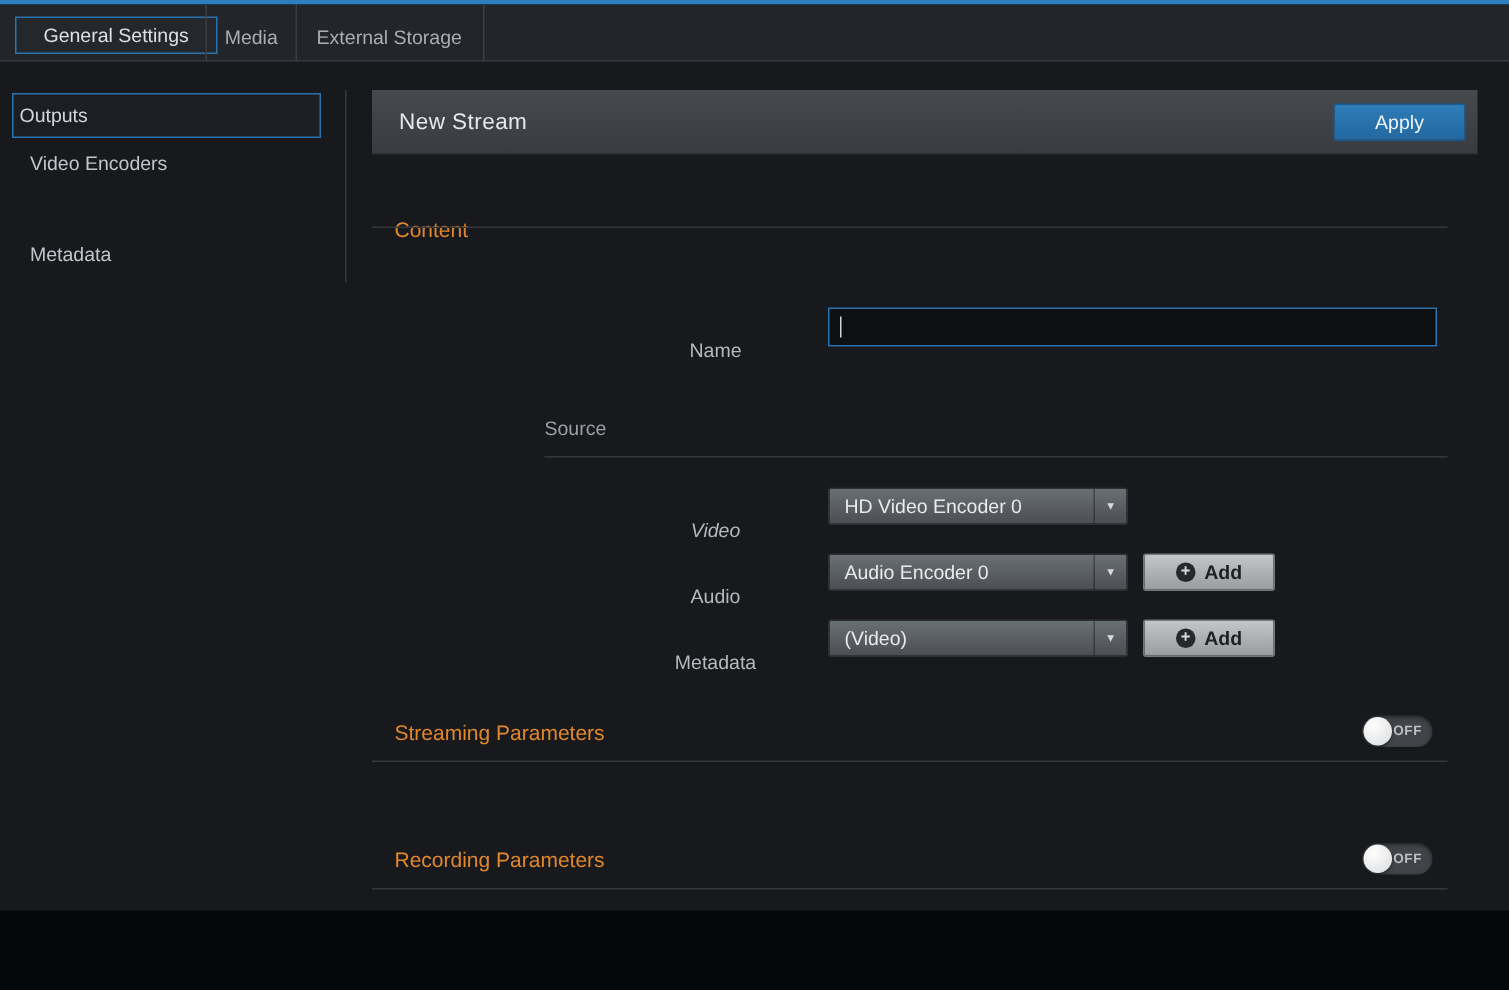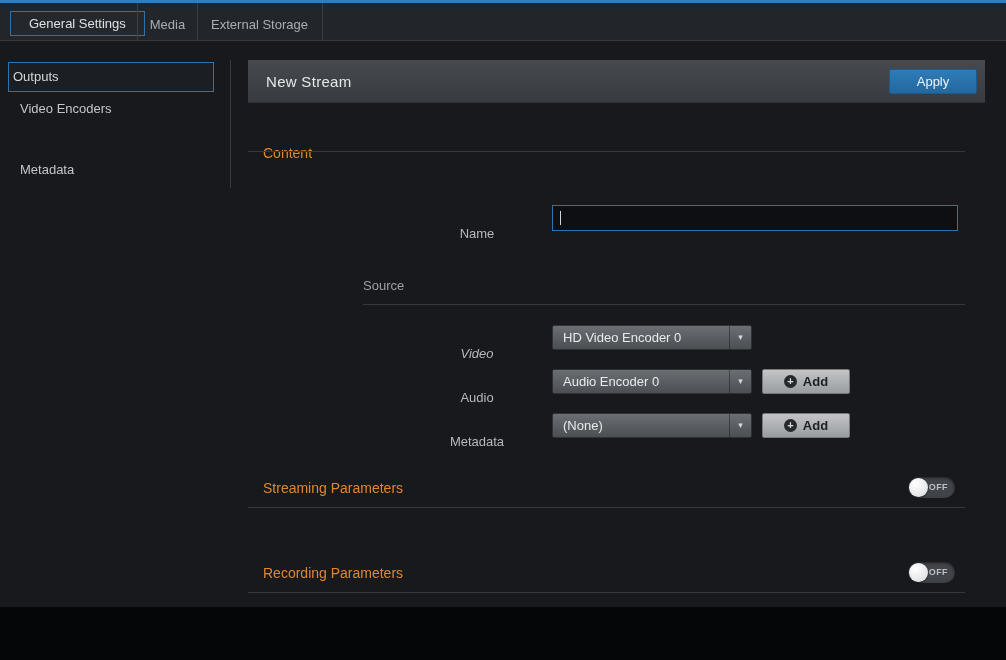--- a/index.html
+++ b/index.html
@@ -178,21 +178,21 @@
     <span class="dd-text">Audio Encoder 0</span>
     <span class="dd-caret-box"><span class="dd-caret">▾</span></span>
   </div>
   <div class="add-btn add-audio">
     <span class="plus-icon">+</span>
     <span class="add-label">Add</span>
   </div>
 
   <div class="field-label l-metadata">Metadata</div>
   <div class="dropdown dd-metadata">
-    <span class="dd-text">(None)</span>
+    <span class="dd-text">(Video)</span>
     <span class="dd-caret-box"><span class="dd-caret">▾</span></span>
   </div>
   <div class="add-btn add-metadata">
     <span class="plus-icon">+</span>
     <span class="add-label">Add</span>
   </div>
 
   <div class="section-heading h-streaming">Streaming Parameters</div>
   <div class="toggle t-streaming">
     <div class="toggle-knob"></div>

